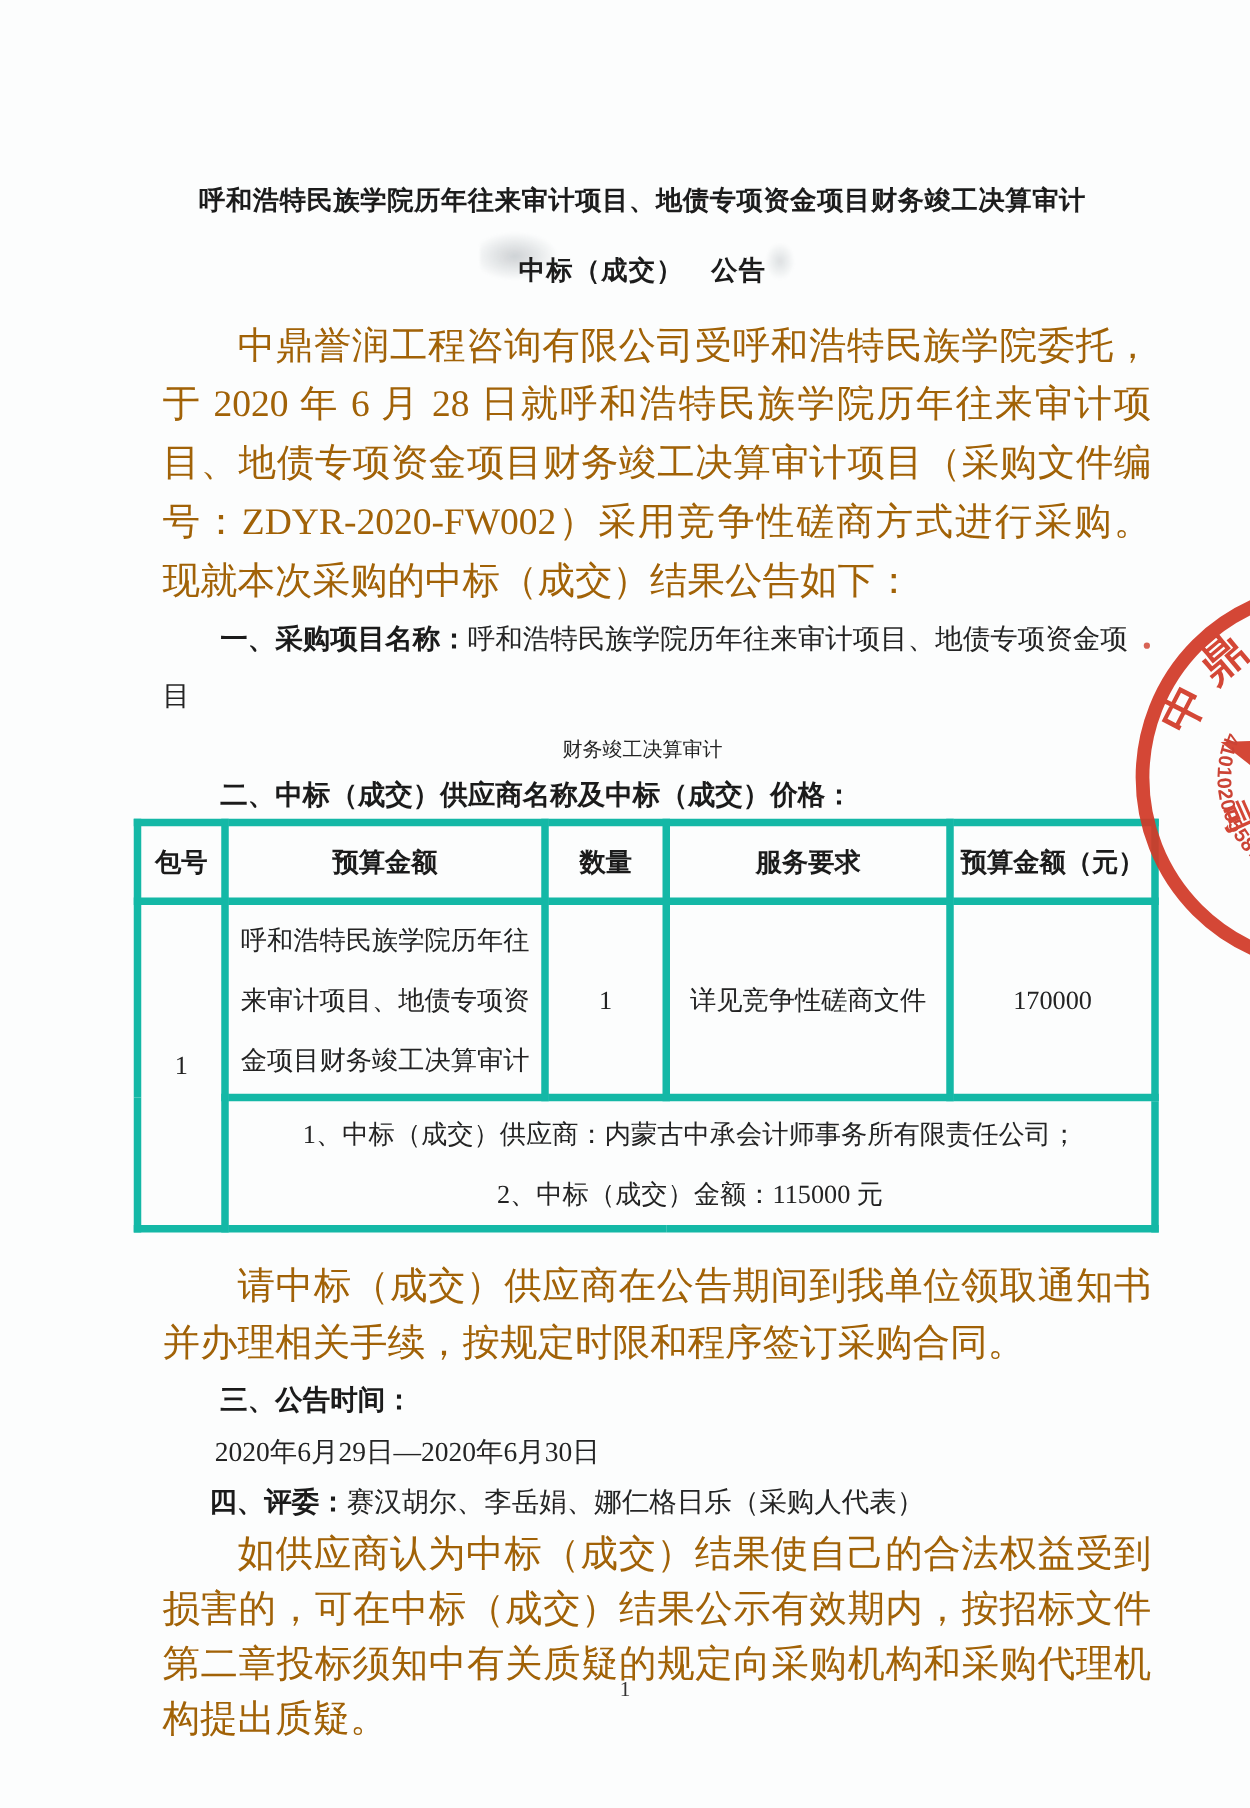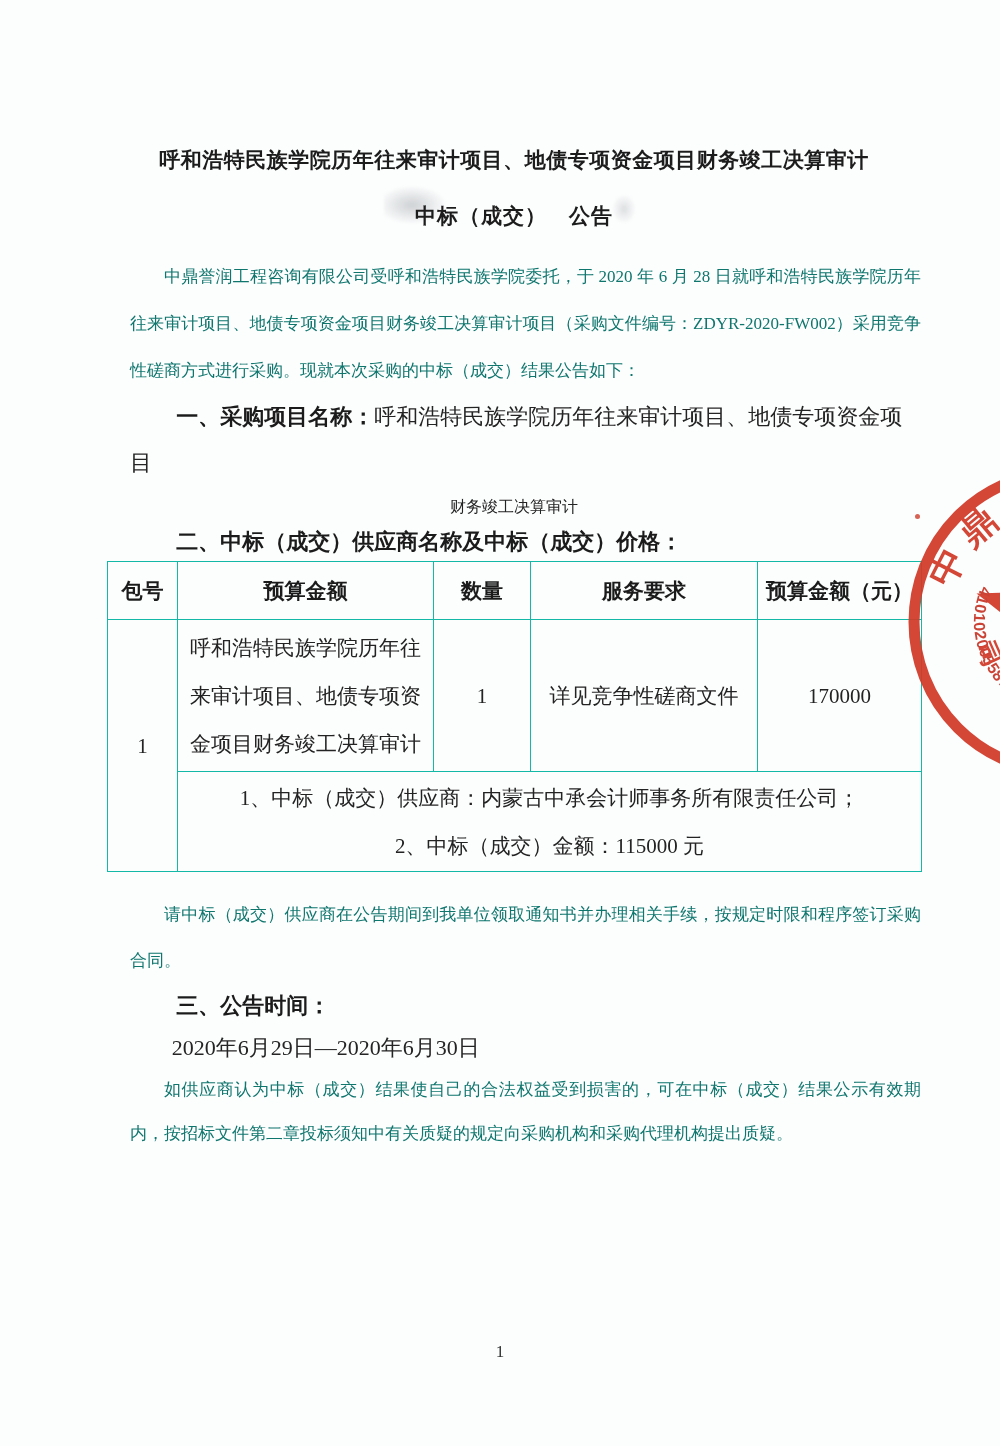--- a/index.html
+++ b/index.html
@@ -12,34 +12,34 @@
   .content{position:absolute;left:107px;top:0;width:814px;}
   .title{
     margin:145px 0 0 0;font-size:21px;font-weight:bold;text-align:center;
     line-height:30px;letter-spacing:0.5px;color:#1c1c1c;
   }
   .subtitle{
     margin:26px 0 0 0;font-size:21px;font-weight:bold;text-align:center;
     line-height:30px;letter-spacing:1px;color:#1c1c1c;
   }
   .para{
-    margin:0 0 0 23px;font-size:17px;line-height:47px;text-align:justify;
-    text-indent:2em;color:#0f766e;
+    margin:0 0 0 23px;font-size:30px;line-height:47px;text-align:justify;
+    text-indent:2em;color:#a16207;
   }
   .intro{margin-top:22px;}
   .secline{margin:0 0 0 23px;font-size:22px;line-height:46px;text-indent:2.1em;}
   .bold{font-weight:bold;color:#1b1b1b;}
   .sec1-line2{margin:0;font-size:16px;line-height:42px;text-align:center;}
   .sec2-heading{margin:0 0 0 23px;font-size:22px;line-height:27px;font-weight:bold;color:#1b1b1b;text-indent:2.1em;}
   table.results{
     border-collapse:collapse;width:814px;margin-top:6px;table-layout:fixed;
     font-size:21px;color:#232323;
   }
   table.results th,table.results td{
-    border:1px solid #14b8a6;text-align:center;vertical-align:middle;
+    border:6px solid #14b8a6;text-align:center;vertical-align:middle;
     padding:0 4px;font-weight:normal;
   }
   table.results th{font-weight:bold;height:57px;color:#1b1b1b;}
   tr.row-main td{height:151px;line-height:48px;}
   td.cell-pkg{line-height:normal;}
   td.notes-cell{
     height:99px;text-align:left;padding-left:29px;line-height:48px;vertical-align:middle;
   }
   .notice{margin-top:20px;line-height:46px;}
   .sec3{margin:0 0 0 23px;font-size:22px;line-height:44px;font-weight:bold;text-indent:2.1em;color:#1b1b1b;}
@@ -119,20 +119,21 @@
           </td>
         </tr>
       </tbody>
     </table>
 
     <p class="para notice">请中标（成交）供应商在公告期间到我单位领取通知书并办理相关手续，按规定时限和程序签订采购合同。</p>
 
     <p class="sec3">三、公告时间：</p>
     <p class="dates">2020年6月29日—2020年6月30日</p>
 
+    <p class="sec4"><span class="bold">四、评委：</span><span>赛汉胡尔、李岳娟、娜仁格日乐（采购人代表）</span></p>
 
     <p class="para objection">如供应商认为中标（成交）结果使自己的合法权益受到损害的，可在中标（成交）结果公示有效期内，按招标文件第二章投标须知中有关质疑的规定向采购机构和采购代理机构提出质疑。</p>
   </div>
 
   <svg class="seal" viewBox="0 0 252 352" aria-hidden="true">
     <defs>
       <path id="sealCharArc" d="M 103 139.7 A 117 117 0 0 1 317.3 111.5" fill="none"></path>
       <path id="sealNumArc" d="M 134.4 132 A 90 90 0 0 0 178 251.6" fill="none"></path>
     </defs>
     <circle cx="216" cy="170" r="150" fill="none" stroke="#d13a28" stroke-width="11"></circle>

